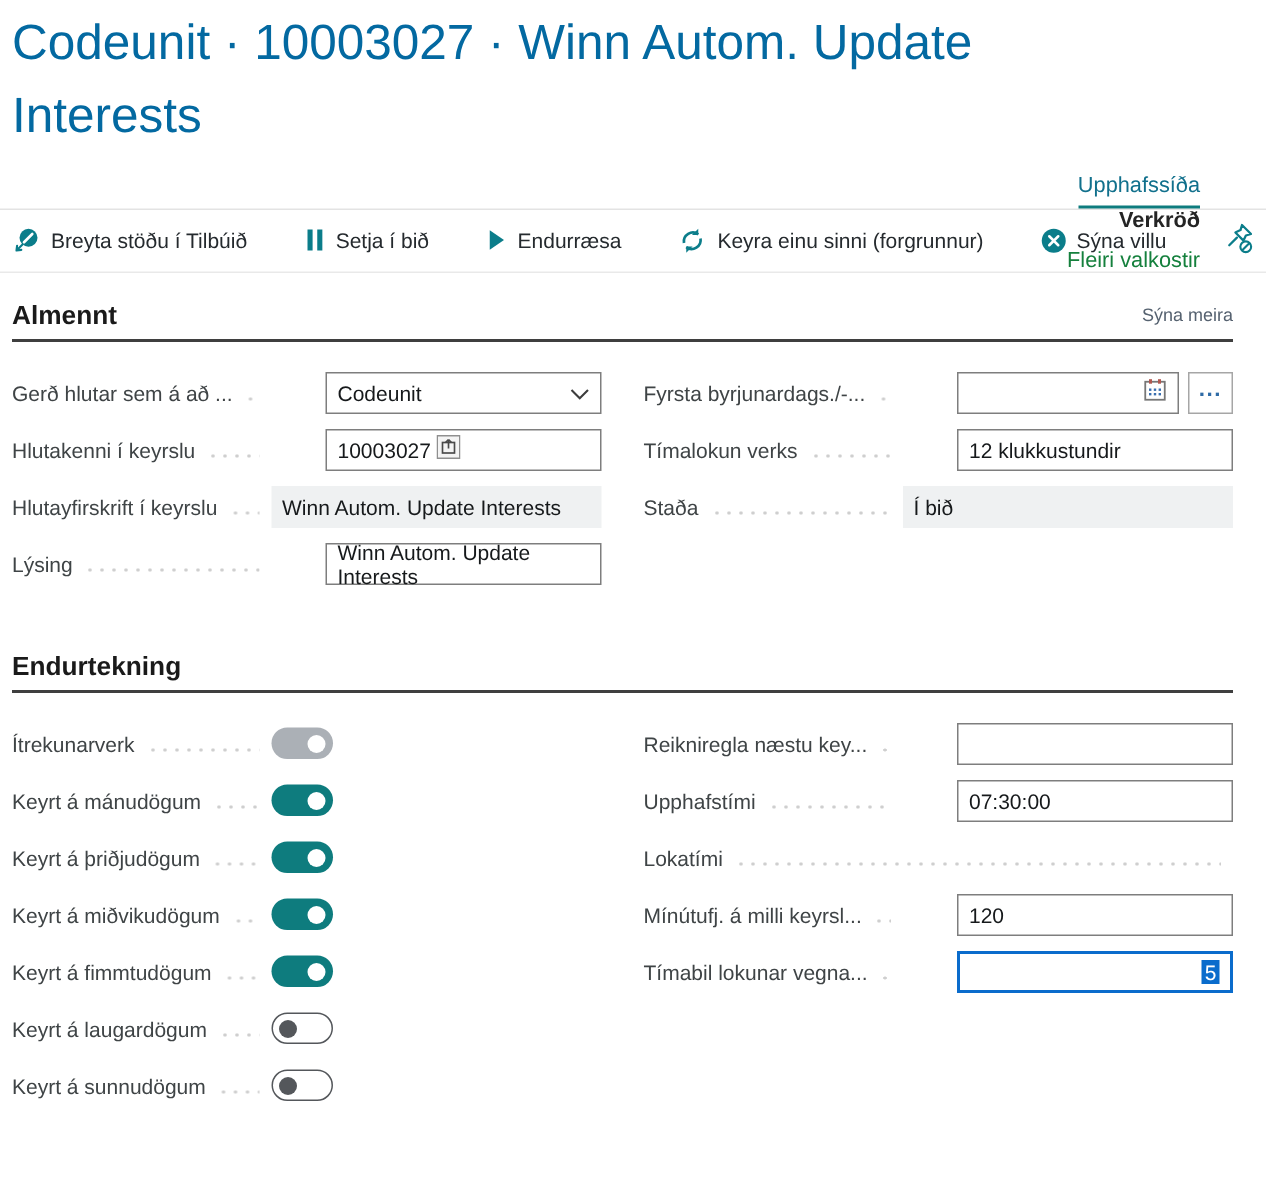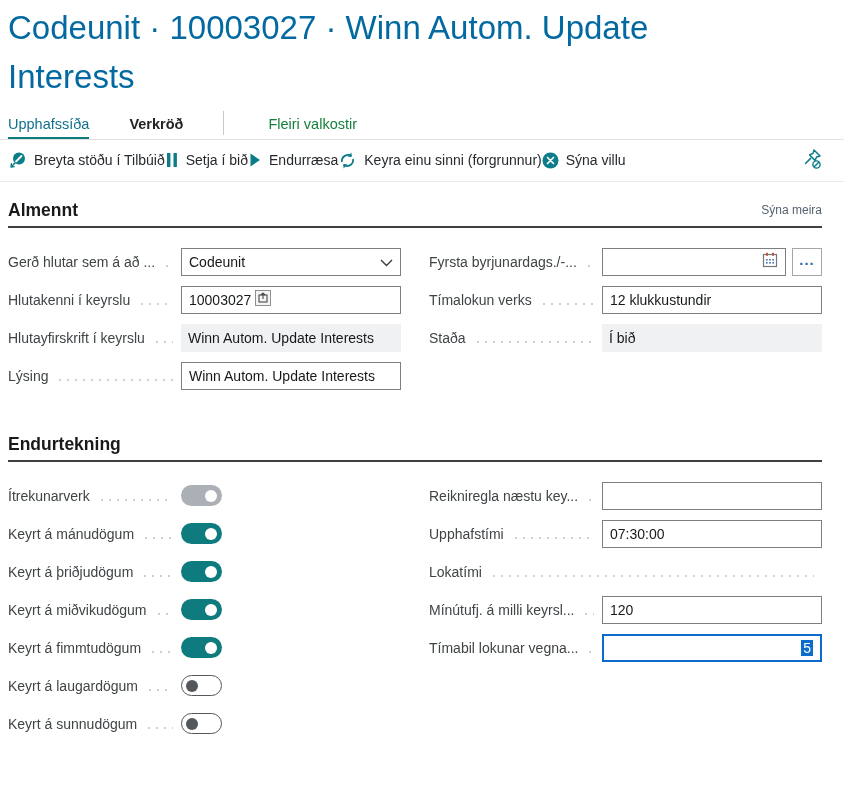--- a/index.html
+++ b/index.html
@@ -15,31 +15,32 @@
     font-family:"Liberation Sans","DejaVu Sans",sans-serif;color:#1a1a1a;
   }
   .page{padding:0;}
   
   .title{
     font-size:33px;font-weight:300;color:#0369a1;margin:0;
     padding:4px 8px 0 8px;line-height:1.48;max-width:760px;letter-spacing:0;
   }
   
   .tabbar{
-    display:flex;align-items:flex-end;padding:14px 16px 0 8px;height:38px;
+    display:flex;align-items:flex-end;padding:14px 4px 0 8px;height:38px;
     border-bottom:1px solid #e3e3e3;
+    flex-direction:column;
   }
   .tab{font-size:14.5px;cursor:pointer;padding-bottom:7px;margin-right:40px;white-space:nowrap;}
   .tab.active{color:var(--activetab);border-bottom:2px solid var(--accent);padding-bottom:5px;}
   .tab.strong{color:#242424;font-weight:600;}
   .tab.more{color:#15803d;margin-left:16px;}
   .tab-divider{width:1px;height:24px;background:#c8c8c8;margin:0 28px 4px 0;}
   
   .toolbar{
-    display:flex;align-items:center;height:42px;padding:0 20px 0 8px;
+    display:flex;align-items:center;height:42px;padding:0 20px 0 8px;gap:38px;
     border-bottom:1px solid #e9e9e9;
   }
   .act{
     display:flex;align-items:center;gap:7px;background:none;border:none;padding:0;
     font-family:inherit;font-size:14px;color:#252a2e;cursor:pointer;white-space:nowrap;
   }
   .act .ic{display:flex;align-items:center;}
   .pin-btn{margin-left:auto;background:none;border:none;padding:0;cursor:pointer;display:flex;}
   
   section{margin-top:18px;}
@@ -56,21 +57,21 @@
   .row{display:flex;align-items:center;height:28px;margin-bottom:10px;}
   .lbl{font-size:14px;color:#3f4446;white-space:nowrap;}
   .leader{
     flex:1;height:2px;margin:0 8px;align-self:center;margin-top:8px;
     background-image:radial-gradient(circle,#cfcfcf 1px,transparent 1.3px);
     background-size:8px 2px;background-repeat:repeat-x;
   }
   .ctl{width:220px;flex:0 0 220px;display:flex;align-items:center;}
   .box{
     border:1px solid #7e7e7e;height:28px;display:flex;align-items:center;
-    padding:0 7px;font-size:14px;color:#16191b;background:#fff;width:100%;
+    padding:0 7px;font-size:14px;color:#16191b;background:#fff;width:100%;margin-left:36px;
   }
   .box.right{justify-content:flex-start;}
   .box .grow{flex:1;}
   .readonly{
     background:#eff1f2;border:none;height:28px;display:flex;align-items:center;
     padding:0 7px;font-size:14px;color:#16191b;width:100%;
   }
   .box.focused{border:2px solid var(--focus);justify-content:flex-end;}
   .selval{background:var(--focus);color:#fff;padding:0 2px;font-size:14px;}
   .mini-btn{background:none;border:none;padding:0;margin-left:4px;display:flex;cursor:pointer;}

